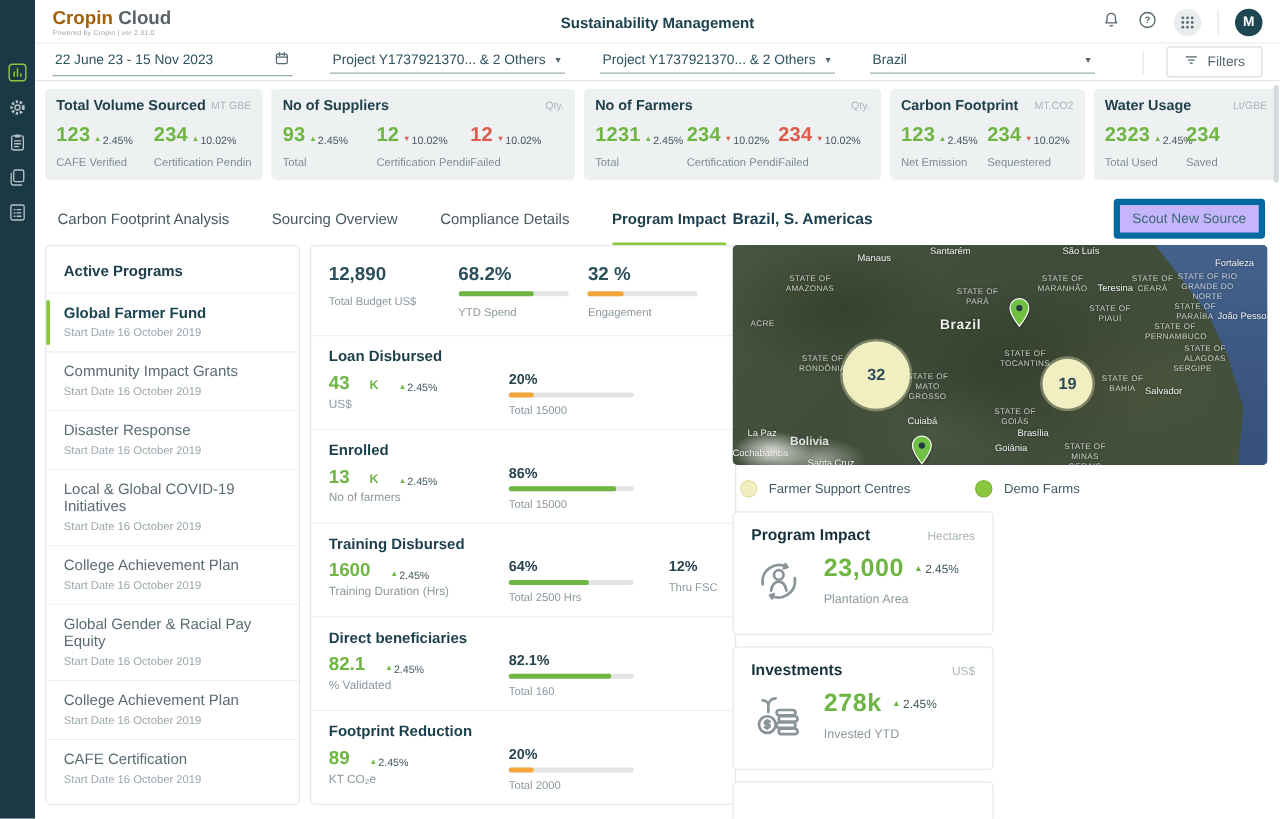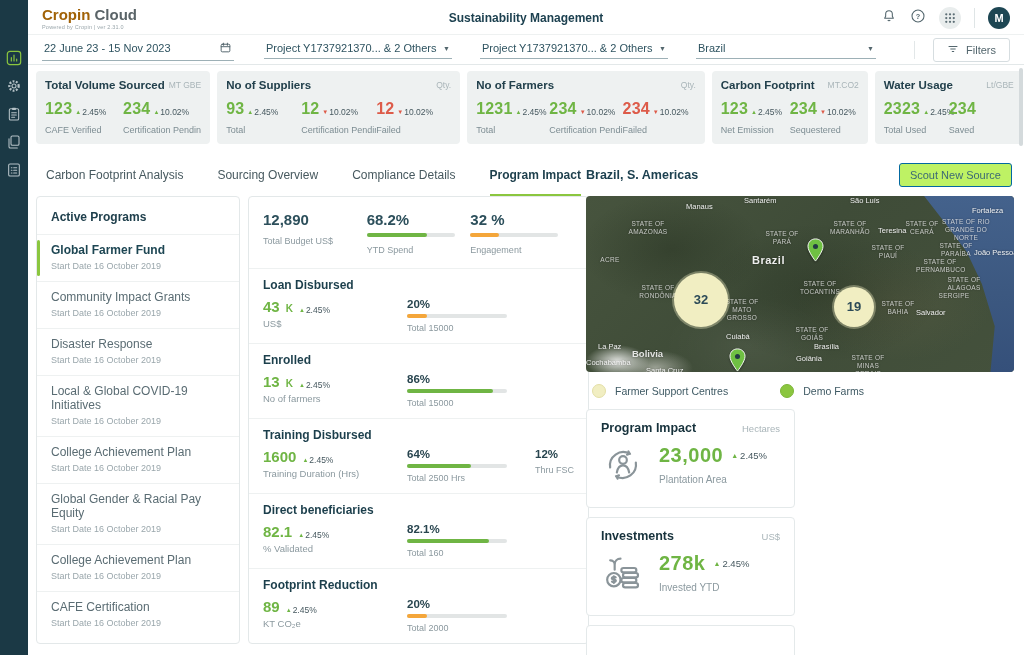--- a/index.html
+++ b/index.html
@@ -34,21 +34,21 @@
   .f-proj { width:188px; margin-right:28px;text-align:right; }
   .f-region { width:180px; }
   .caret { font-size:7px; color:#53666d; }
   .vsep { width:1px; height:18px; background:#e2e7e8; margin:0 18px 0 auto; }
   .filters-btn { display:flex; align-items:center; gap:7px; border:1px solid #d6dde0; border-radius:3px; background:#fff;
                  padding:4px 13px; font-size:11px; color:#53666d; }
 
   
   .kpi-row { display:flex; gap:7px; padding:6px 8px 8px; }
   .kpi-card { background:#eef1f1; border-radius:4px; padding:8px 9px 9px; }
-  .kpi-head { display:flex; justify-content:space-between; align-items:center; }
+  .kpi-head { display:flex; justify-content:space-between; align-items:flex-start; }
   .kpi-title { font-weight:bold; font-size:11.5px; color:#22404c; white-space:nowrap; }
   .kpi-unit { font-size:8.5px; color:#a9b5b9; white-space:nowrap; padding-left:4px; }
   .kpi-metrics { display:flex; margin-top:9px; }
   .metric { flex:1; min-width:0; }
   .mrow { display:flex; align-items:baseline; gap:3px; }
   .mval { font-size:16px; font-weight:bold; letter-spacing:.2px; }
   .green { color:#6fb544; } .red { color:#dd5b49; }
   .green-bg { background:#6fb544; } .orange-bg { background:#f4a63a; }
   .delta { font-size:8.5px; color:#46585f; display:inline-flex; align-items:center; gap:1px; white-space:nowrap; }
   .tri { font-size:6px; line-height:1; }
@@ -79,36 +79,36 @@
   .sum-row { display:flex; padding:14px 14px 13px; }
   .sum-col { flex:1; }
   .sum-val { font-size:15px; font-weight:bold; color:#2c4f5b; }
   .sum-bar { width:88px; height:4px; background:#e2e5e5; border-radius:2px; margin-top:5px; }
   .sum-fill { height:100%; border-radius:2px; }
   .sum-label { font-size:9px; color:#8b999f; margin-top:8px; }
   .sec { border-top:1px solid #eef1f1; padding:9px 14px 10px; }
   .sec-title { font-weight:bold; font-size:12px; color:#1c3f4c; }
   .sec-body { display:flex; margin-top:6px; }
   .sec-left { width:122px; flex:none; }
-  .sec-vrow { display:flex; align-items:baseline; gap:6px; }
+  .sec-vrow { display:flex; align-items:baseline; gap:16px; }
   .sec-val { font-size:15px; font-weight:bold; color:#6fb544; }
   .sec-suffix { font-size:10px; font-weight:bold; color:#6fb544; }
   .sec-label { font-size:9.5px; color:#8b999f; margin-top:3px; white-space:nowrap; }
   .sec-prog { width:112px; margin-left:22px; flex:none; }
   .sec-pct { font-size:11.5px; font-weight:bold; color:#28454f; }
   .sec-bar { width:100px; height:4px; background:#e2e5e5; border-radius:2px; margin-top:4px; }
   .sec-fill { height:100%; border-radius:2px; }
   .sec-total { font-size:9px; color:#8b999f; margin-top:5px; white-space:nowrap; }
   .sec-extra { margin-left:16px; }
 
   
   .right-col { flex:1; min-width:0; }
   .map-head { display:flex; align-items:center; justify-content:space-between; height:30px; margin-bottom:6px; }
   .map-title { font-weight:bold; font-size:12.5px; color:#1d4150; }
-  .scout-btn { border:1px solid #0369a1; border-radius:3px; background:#bef264; padding:5px 10px; font-size:11px; color:#3c6975; cursor:pointer; }
+  .scout-btn { border:5px solid #0369a1; border-radius:3px; background:#c4b5fd; padding:5px 10px; font-size:11px; color:#3c6975; cursor:pointer; }
 
   .map { position:relative; width:428px; height:176px; border-radius:4px; overflow:hidden; cursor:grab;
     background:
       radial-gradient(130px 80px at 20% 30%, rgba(18,28,14,.28), transparent 70%),
       radial-gradient(170px 100px at 55% 55%, rgba(14,24,11,.24), transparent 70%),
       radial-gradient(140px 80px at 72% 62%, rgba(130,118,82,.16), transparent 70%),
       radial-gradient(120px 70px at 38% 85%, rgba(255,255,255,.05), transparent 70%),
       linear-gradient(135deg, #47543e 0%, #3f4c38 45%, #44513c 100%);
   }
   .ocean { position:absolute; inset:0;

